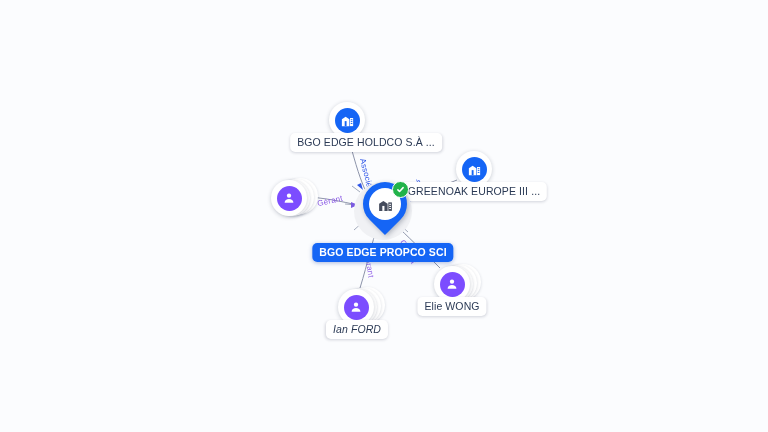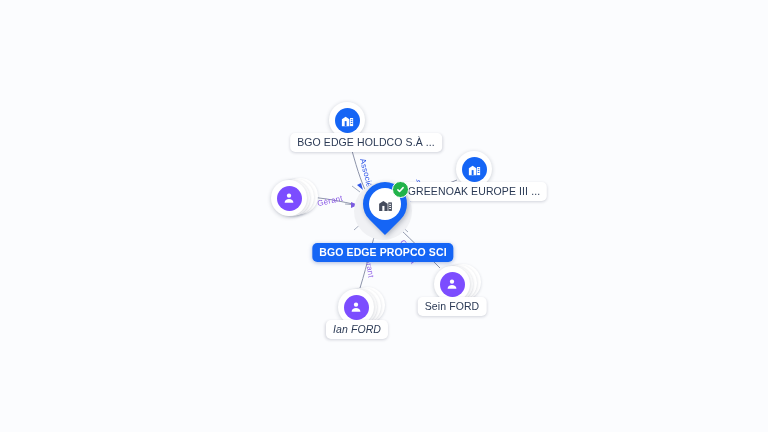--- a/index.html
+++ b/index.html
@@ -237,21 +237,21 @@
     <div class="disc-stack" style="left:3px; top:0px;"></div>
     <div class="disc-main">
       <div class="inner-circle person">
         <svg width="14" height="14" viewBox="0 0 24 24" fill="#ffffff">
           <circle cx="12" cy="8" r="3.7"></circle>
           <path d="M4.5 20c0-4.2 3.4-6.4 7.5-6.4s7.5 2.2 7.5 6.4z"></path>
         </svg>
       </div>
     </div>
   </div>
-  <div class="node-label" style="left:452px; top:297px;">Sein FORD</div>
+  <div class="node-label" style="left:452px; top:297px;">Elie WONG</div>
 
   <div class="pin-halo" style="left:383px; top:211px;"></div>
   <div class="pin-wrap" style="left:385px; top:208px;">
     <div class="pin-shape"></div>
     <div class="pin-inner">
       <svg width="17" height="17" viewBox="0 0 24 24" fill="#444b5c">
         <path d="M3 21V11l6-4 6 4v10H3z"></path>
         <rect x="16" y="9" width="5" height="12"></rect>
         <rect x="17.2" y="11" width="2.6" height="1.4" fill="#ffffff"></rect>
         <rect x="17.2" y="14" width="2.6" height="1.4" fill="#ffffff"></rect>

